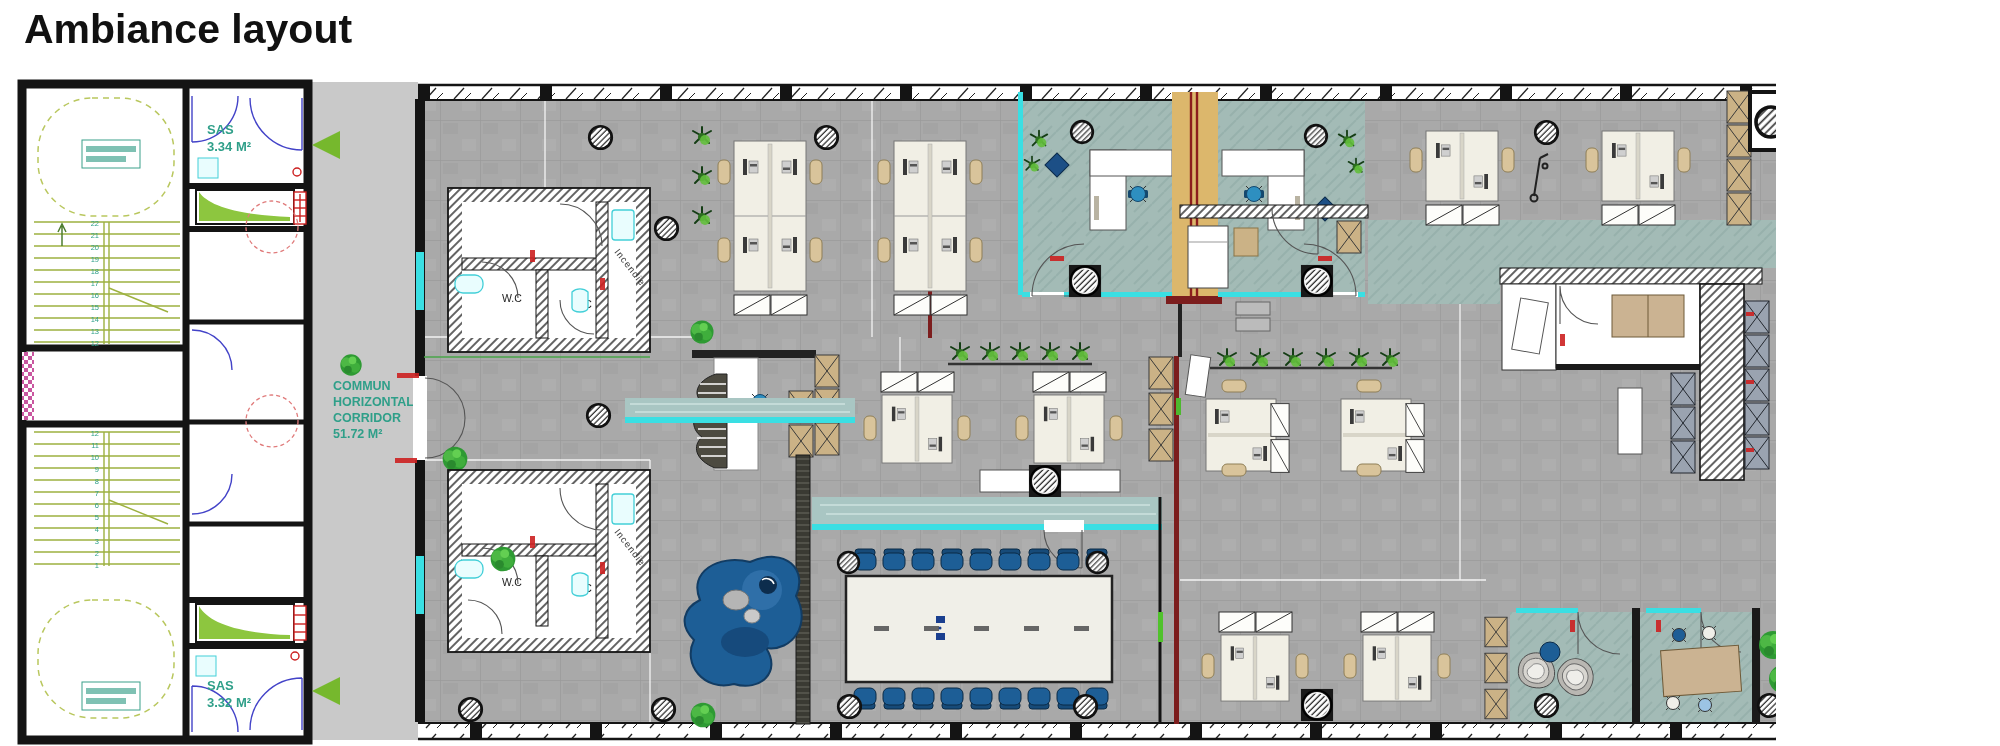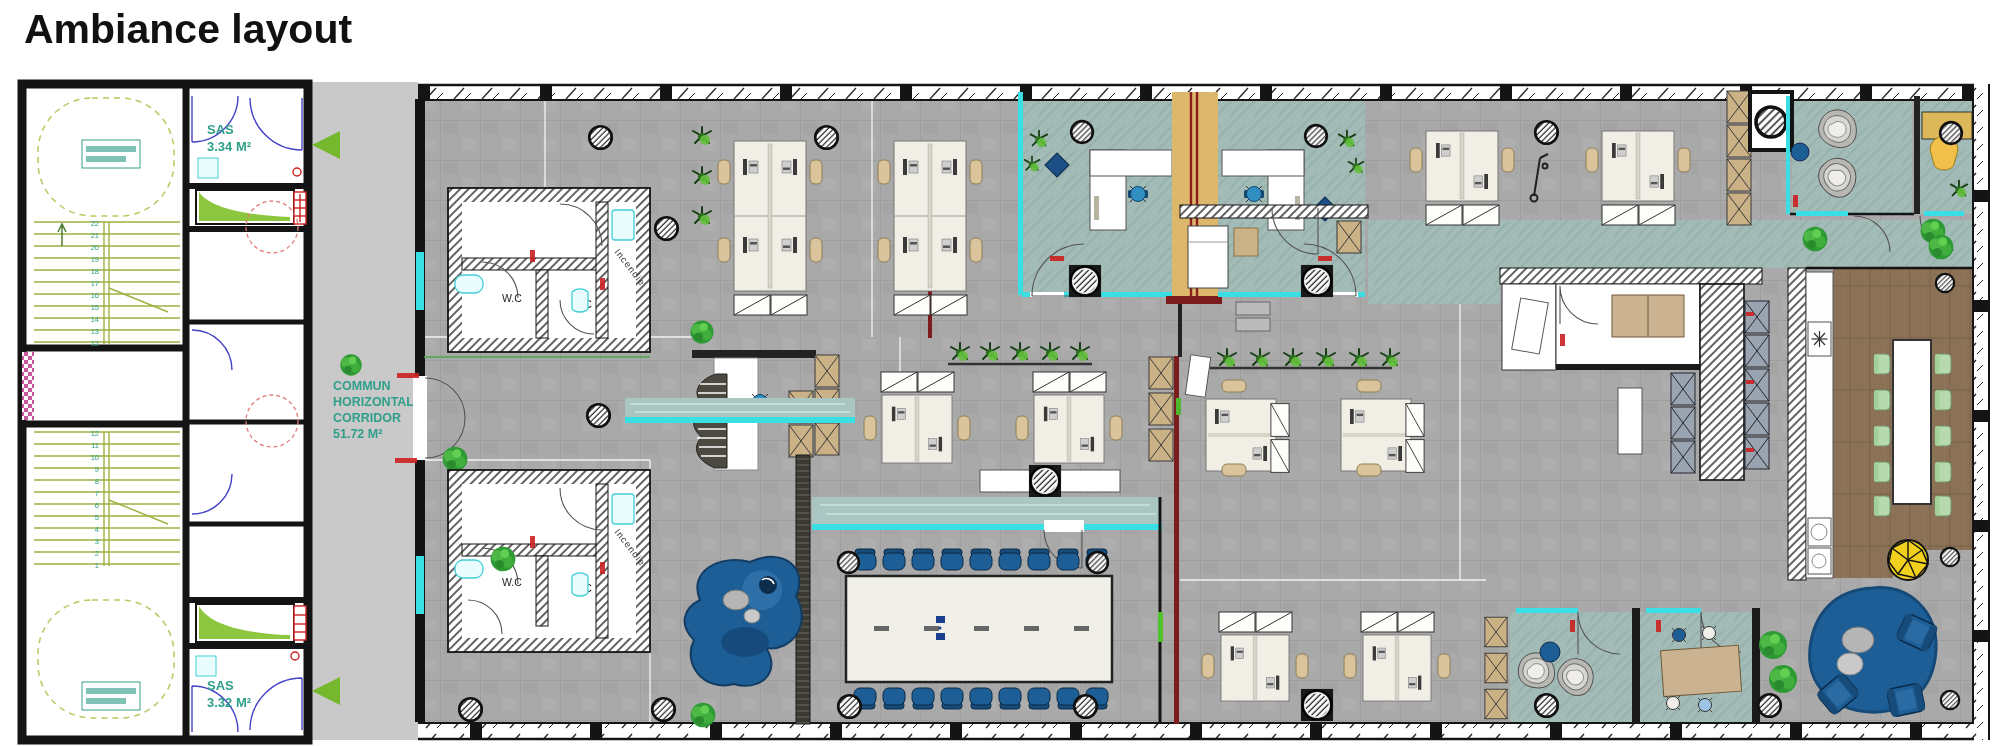--- a/index.html
+++ b/index.html
@@ -4,21 +4,21 @@
 <style>
   :root{
     --wall:#141414; --floor-gray:#a9a9a9; --corridor-gray:#c9c9c9;
     --carpet-teal:#a3bbb6; --wood-brown:#8b7156; --glass-cyan:#3adfe3;
     --label-teal:#2f9f89; --accent-green:#76b82d; --stair-green:#9db13f;
     --alert-red:#cc2020; --maroon-wall:#7c1d1d; --furniture-navy:#1d5e96;
     --chair-blue:#2e8fc0; --locker-tan:#cbb286; --desk-cream:#f1efe5;
     --divider-tan:#dcb76c; --pouf-yellow:#f2d11e;
   }
   html,body{margin:0;padding:0;background:#fff;}
-  #stage{position:relative;width:2000px;height:746px;background:#fff;overflow:hidden;
+  #stage{position:relative;width:1776px;height:746px;background:#fff;overflow:hidden;
          font-family:"Liberation Sans",sans-serif;}
   #title{position:absolute;left:24px;top:6px;font-size:41px;font-weight:700;color:#111;
          letter-spacing:0px;font-family:"Liberation Sans",sans-serif;}
   svg{position:absolute;left:0;top:0;}
   svg text{font-family:"Liberation Sans",sans-serif;}
   .tealtxt{fill:var(--label-teal);font-weight:bold;}
   .stairnum{fill:var(--label-teal);font-size:7.5px;text-anchor:end;}
   .wc-label{fill:#222;font-size:10.5px;}
   .inc-label{fill:#3a3a3a;font-size:9.5px;letter-spacing:1px;}
   .glass{fill:var(--glass-cyan);}

